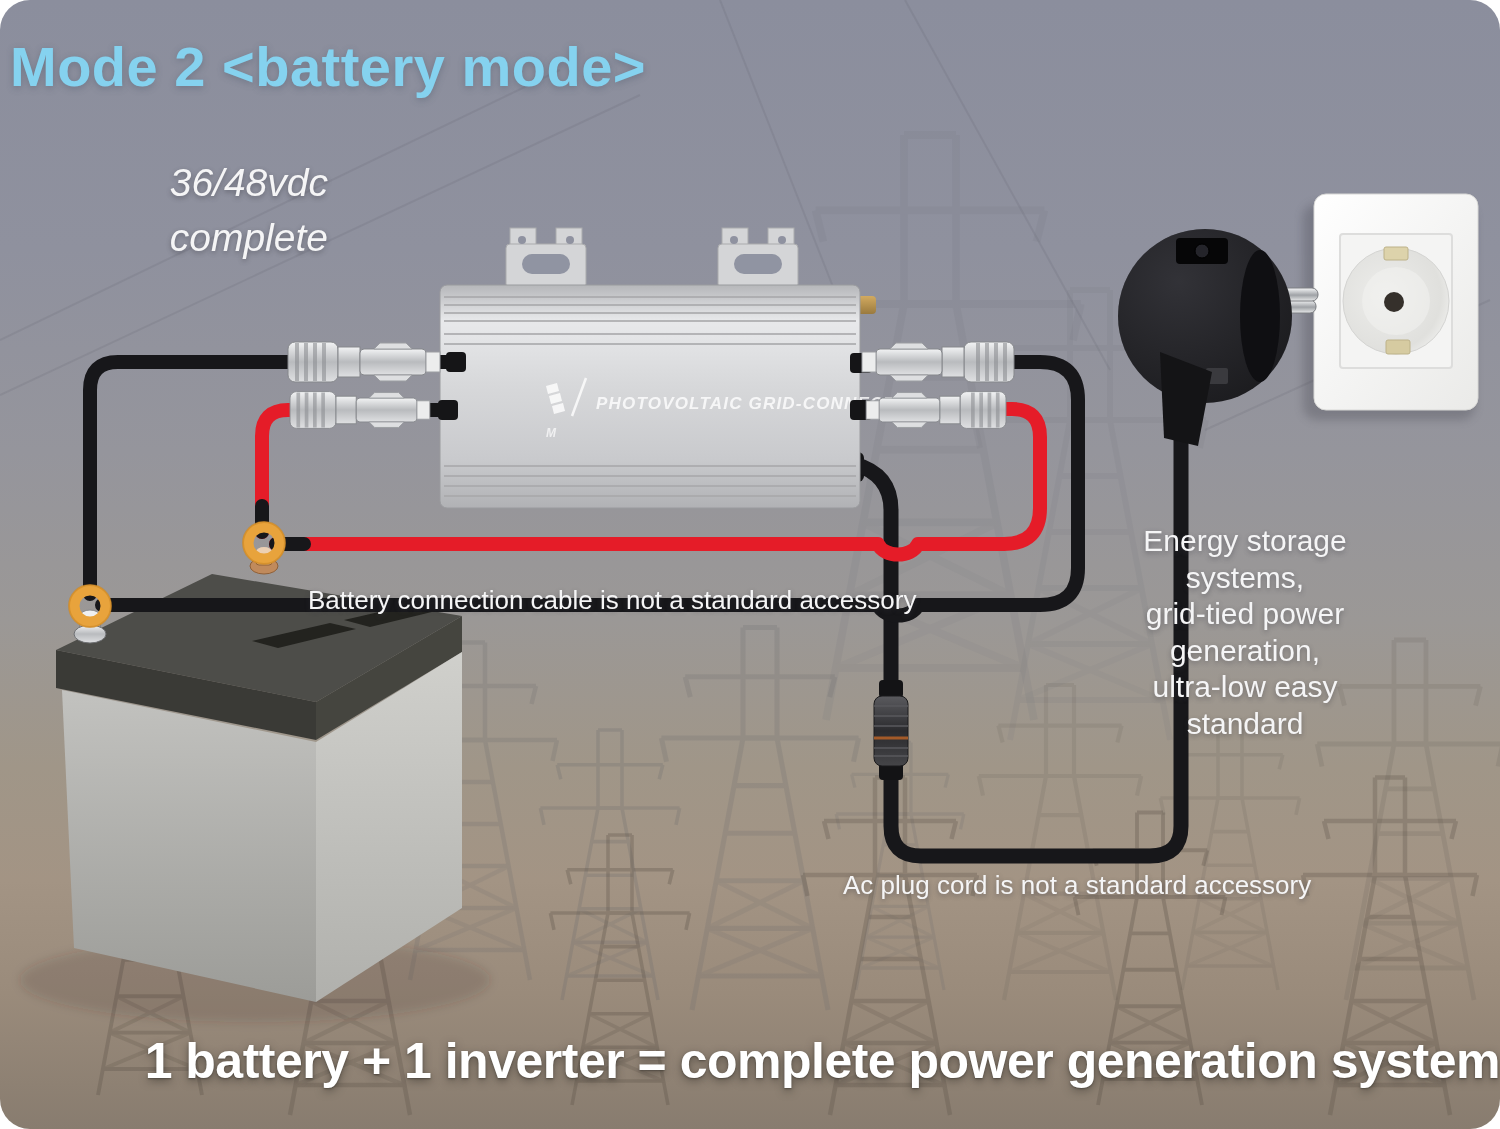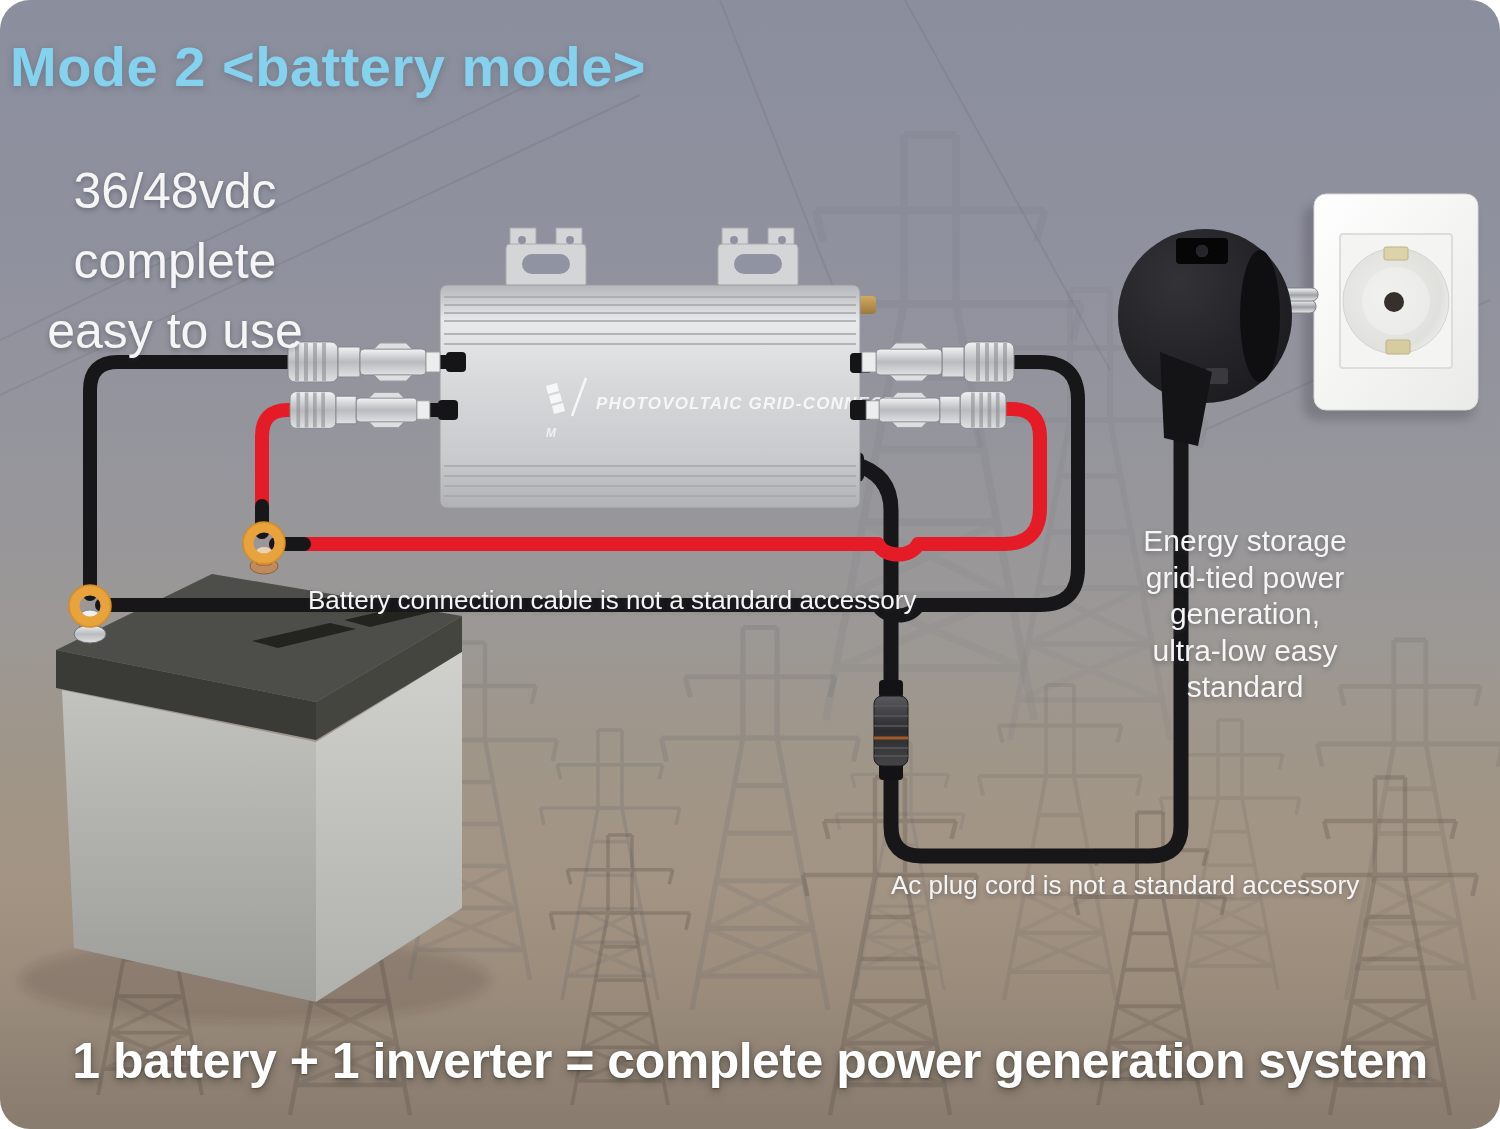--- a/index.html
+++ b/index.html
@@ -12,27 +12,27 @@
       #a09688 68%, #a39484 78%, #9a8b7b 88%, #8e8173 96%, #887c6f 100%);
   }
   .stage svg{position:absolute;left:0;top:0;}
   .txt{position:absolute;color:#f5f5f6;text-shadow:0 2px 5px rgba(55,55,65,.45);}
   .title{
     top:34px;left:0;width:100%;
     font-size:56px;font-weight:bold;color:#85d2ef;letter-spacing:.5px;
     text-shadow:0 2px 7px rgba(60,75,95,.35);
     padding-left:10px;
   }
-  .battery-info{top:156px;left:22px;width:306px;text-align:center;font-size:50px;line-height:1.4;}
+  .battery-info{top:156px;left:22px;width:306px;text-align:right;font-size:39px;line-height:1.4;font-style:italic;}
   .note{font-size:26px;white-space:nowrap;}
   .note-batt{left:308px;top:561px;margin-top:24px;}
-  .note-ac{left:843px;top:870px;margin-left:48px;}
+  .note-ac{left:843px;top:870px;}
   .energy{top:523px;right:70px;width:370px;text-align:center;font-size:30px;line-height:1.22;}
   .banner{
-    top:1032px;left:0;width:100%;text-align:center;
+    top:1032px;left:0;width:100%;text-align:right;
     font-size:50px;font-weight:bold;letter-spacing:-0.5px;color:#ffffff;
     text-shadow:0 3px 8px rgba(50,45,40,.55),0 1px 2px rgba(50,45,40,.55);
   }
 </style>
 </head>
 <body>
 
 <div class="stage">
 
   <svg width="1500" height="1129" viewBox="0 0 1500 1129">
@@ -245,27 +245,27 @@
       <circle cx="264" cy="543" r="16" fill="none" stroke-width="11" stroke="#e8a33c"></circle>
       <circle cx="264" cy="543" r="21" fill="none" stroke="#c47f1e" stroke-width="2" opacity=".5"></circle>
     </g>
   </svg>
 
   <div class="txt title">Mode 2 &lt;battery mode&gt;</div>
 
   <div class="txt battery-info">
     <div>36/48vdc</div>
     <div>complete</div>
-    <div>easy to use</div>
   </div>
 
   <div class="txt note note-batt">Battery connection cable is not a standard accessory</div>
 
   <div class="txt energy">
     <div>Energy storage</div>
+    <div>systems,</div>
     <div>grid-tied power</div>
     <div>generation,</div>
     <div>ultra-low easy</div>
     <div>standard</div>
   </div>
 
   <div class="txt note note-ac">Ac plug cord is not a standard accessory</div>
 
   <div class="txt banner">1 battery + 1 inverter = complete power generation system</div>
 </div>

